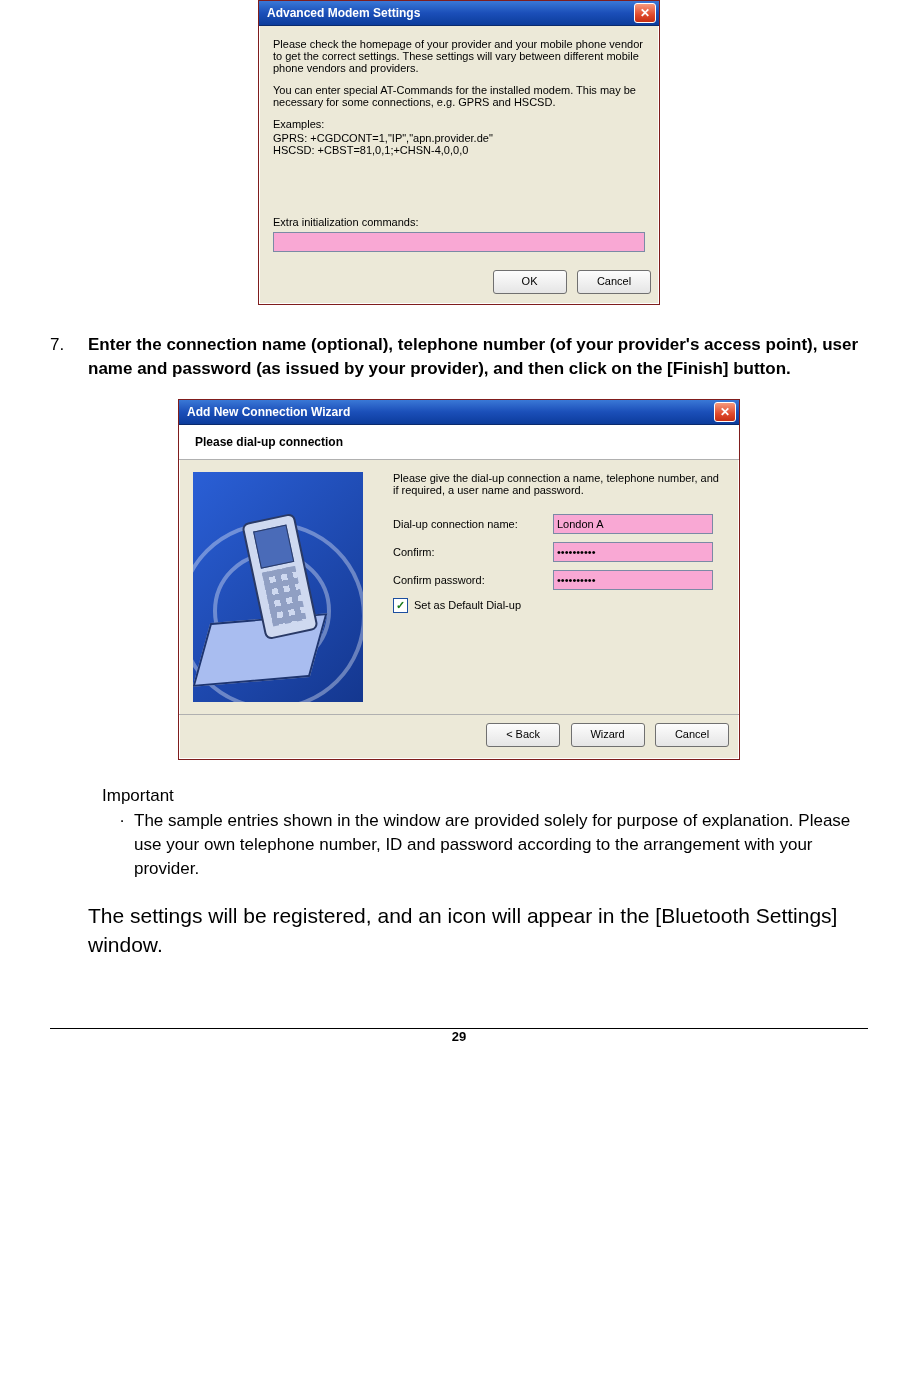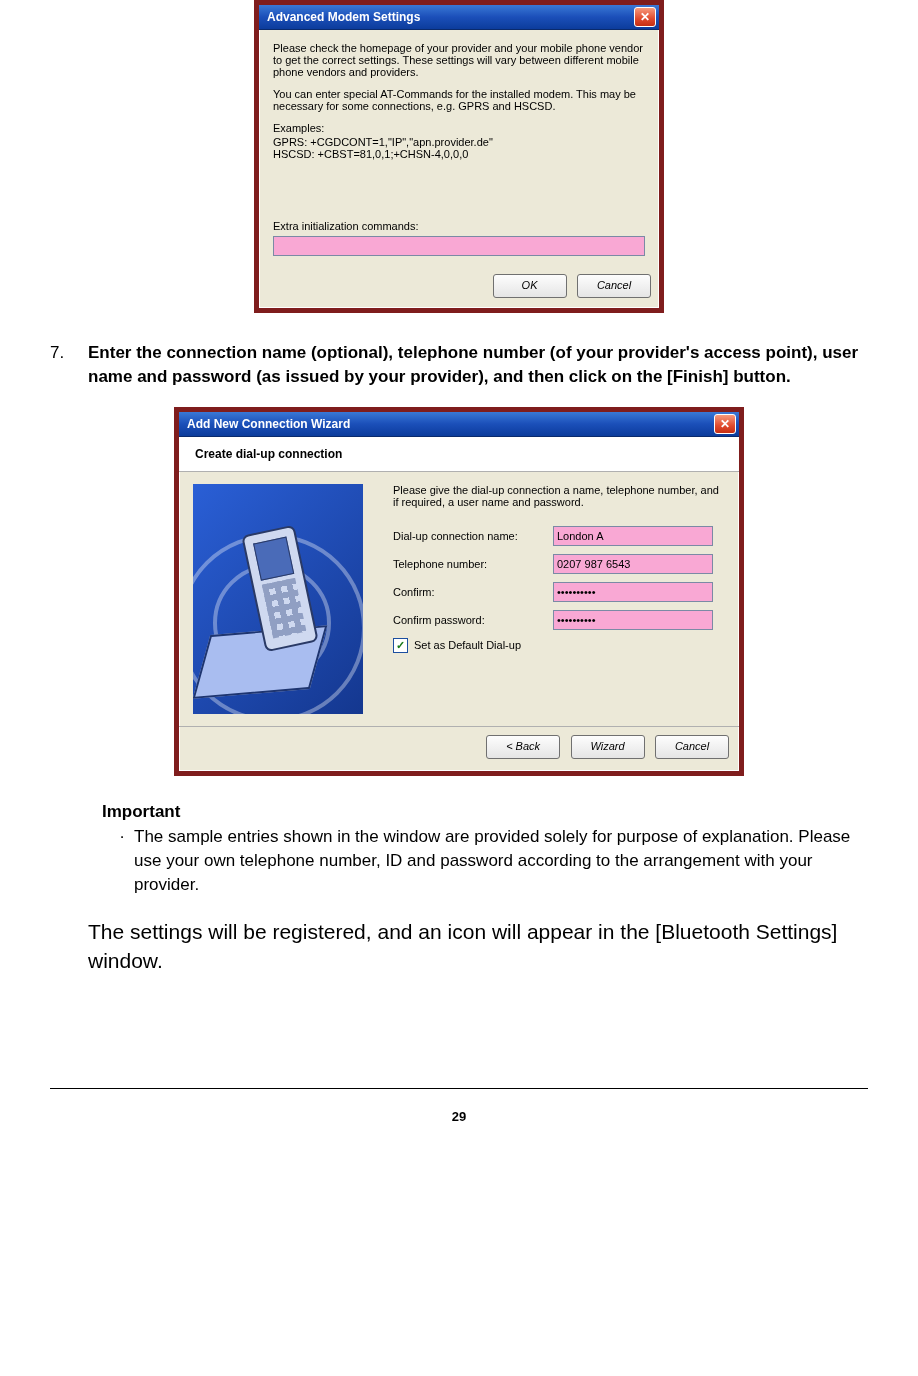--- a/index.html
+++ b/index.html
@@ -9,21 +9,21 @@
     color: #000;
     width: 918px;
   }
   .page {
     padding: 0 50px 30px 50px;
     box-sizing: border-box;
   }
 
   
   .xp-window {
-    border: 5px solid #7f1d1d;
+    border: 1px solid #7f1d1d;
     background: #ece9d8;
     box-shadow: 0 0 0 1px #fff inset;
     margin: 0 auto;
   }
   .xp-titlebar {
     height: 24px;
     background: linear-gradient(to bottom,#3a78d6 0%,#1b4fb9 50%,#0c3c9c 100%);
     color: #fff;
     display: flex;
     align-items: center;
@@ -72,21 +72,20 @@
     min-width: 72px;
     height: 22px;
     line-height: 20px;
     font-size: 11px;
     text-align: center;
     background: linear-gradient(to bottom,#fdfdfd,#e5e5e5);
     border: 1px solid #707070;
     border-radius: 3px;
     margin-left: 6px;
     font-family: Tahoma, Arial, sans-serif;
-    font-style: italic;
   }
 
   
   .wiz-header {
     background: #fff;
     border-bottom: 1px solid #b0b0b0;
     padding: 10px 16px;
     font-family: Tahoma, Arial, sans-serif;
   }
   .wiz-header-title {
@@ -202,35 +201,35 @@
     font-size:17px;
     line-height:1.4;
   }
   .step-num { width:38px; flex-shrink:0; }
   .step-body { flex:1; font-weight:bold; }
   .important-block {
     margin: 24px 0 0 52px;
     font-size:17px;
     line-height:1.4;
   }
-  .important-title { font-weight:bold; margin-bottom:2px; }
+  .important-title { font-weight:normal; margin-bottom:2px; }
   .bullet-row { display:flex; margin-left:8px; }
   .bullet-dot { width:24px; flex-shrink:0; text-align:center; }
   .result-text {
     margin: 20px 0 0 38px;
     font-size:21px;
     line-height:1.4;
   }
   .page-footer {
     border-top:1px solid #000;
-    margin-top:112px;
+    margin-top:68px;
     text-align:center;
     font-size:13px;
     font-weight:bold;
-    padding-top:20px;
+    padding-top:0;
   }
 </style>
 </head>
 <body>
 
 <div class="page">
 
   <div class="xp-window" style="width:400px;">
     <div class="xp-titlebar">
       <span>Advanced Modem Settings</span>
@@ -255,38 +254,34 @@
     <div class="step-num">7.</div>
     <div class="step-body">Enter the connection name (optional), telephone number (of your provider's access point), user name and password (as issued by your provider), and then click on the [Finish] button.</div>
   </div>
 
   <div class="xp-window" style="width:560px;">
     <div class="xp-titlebar">
       <span>Add New Connection Wizard</span>
       <div class="xp-close">✕</div>
     </div>
     <div class="wiz-header">
-      <div class="wiz-header-title">Create dial-up connection</div>
+      <div class="wiz-header-title">Please dial-up connection</div>
     </div>
     <div class="wiz-content">
       <div class="wiz-graphic">
         <div class="wiz-rings"></div>
         <div class="wiz-base"></div>
         <div class="wiz-phone"></div>
       </div>
       <div class="wiz-form">
         <div class="wiz-instr">Please give the dial-up connection a name, telephone number, and if required, a user name and password.</div>
 
         <div class="wiz-row">
           <div class="wiz-label">Dial-up connection name:</div>
           <div class="wiz-field"><input class="xp-input" type="text" value="London A" style=""></div>
-        </div>
-        <div class="wiz-row">
-          <div class="wiz-label">Telephone number:</div>
-          <div class="wiz-field"><input class="xp-input" type="text" value="0207 987 6543" style=""></div>
         </div>
         <div class="wiz-row">
           <div class="wiz-label">Confirm:</div>
           <div class="wiz-field"><input class="xp-input" type="text" value="••••••••••" style=""></div>
         </div>
         <div class="wiz-row">
           <div class="wiz-label">Confirm password:</div>
           <div class="wiz-field"><input class="xp-input" type="text" value="••••••••••" style=""></div>
         </div>
         <div class="wiz-check">

